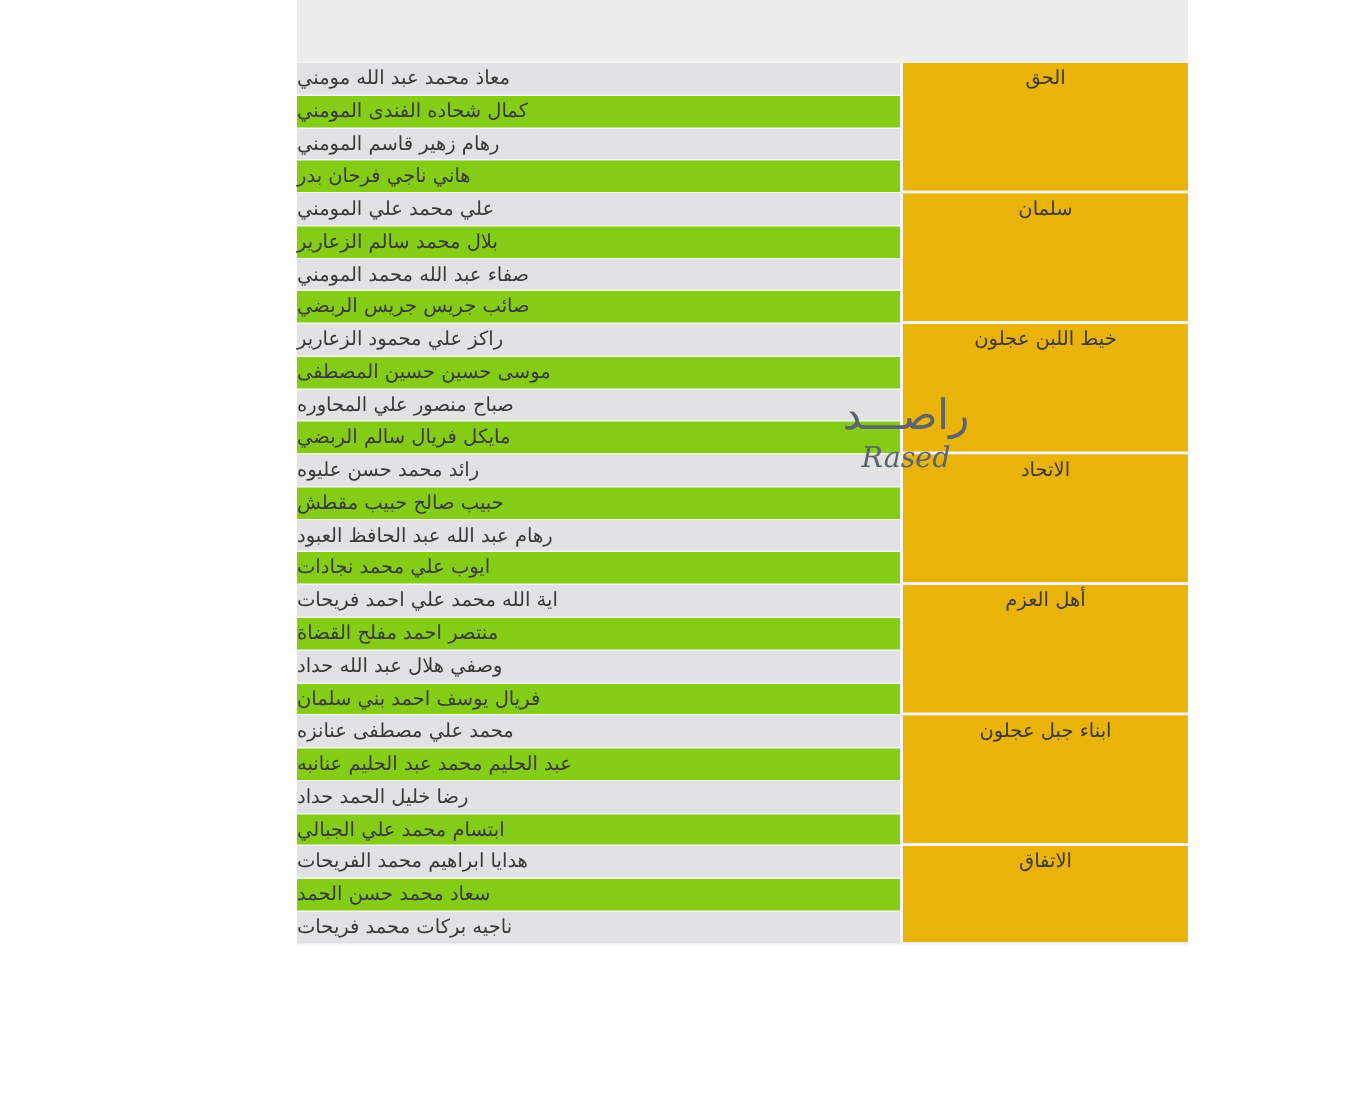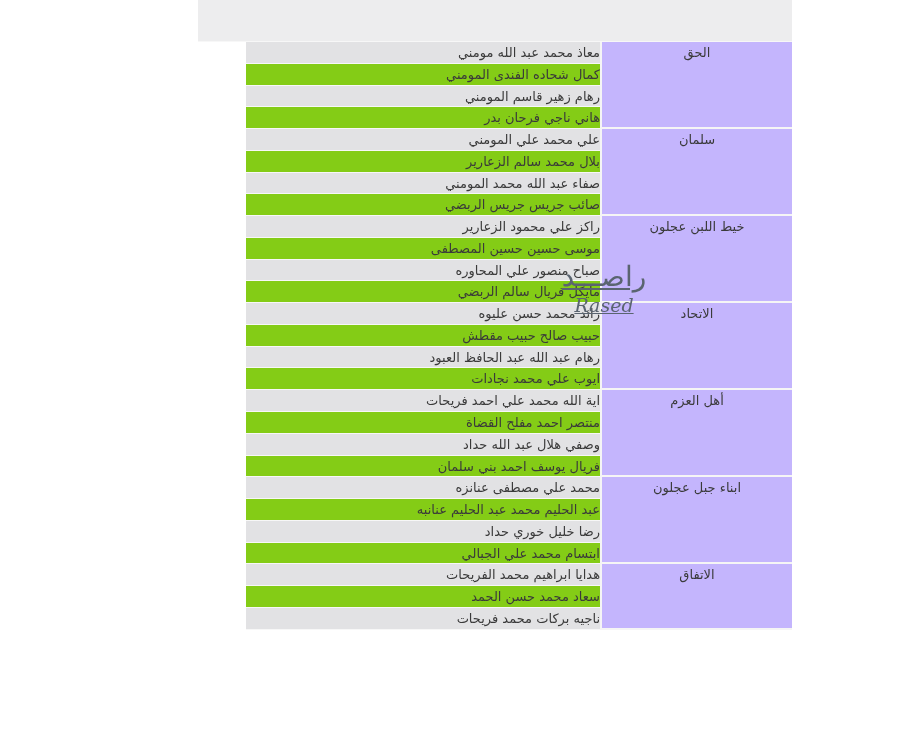--- a/index.html
+++ b/index.html
@@ -1,31 +1,31 @@
 <!DOCTYPE html>
 <html><head>
 <meta charset="utf-8">
 <style>
   html, body { margin: 0; padding: 0; background: #ffffff; }
   body { width: 900px; height: 735px; position: relative; overflow: hidden;
          font-family: "DejaVu Sans", sans-serif; }
   .table-wrap { position: absolute; left: 198px; top: 0; width: 594px; }
   .header-area { height: 41px; background: #ededee; border-bottom: 1px solid #f7f7f7; }
   .group { display: flex; flex-direction: row-reverse; }
-  .team-cell { width: 192px; background: #c4b5fd; border-left: 2px solid #f5f5f5;
+  .team-cell { width: 192px; background: #eab308; border-left: 2px solid #f5f5f5;
                border-bottom: 2px solid #f5f5f5; box-sizing: border-box;
                text-align: center; color: #3a3a3a; font-size: 13px; padding-top: 3px; direction: rtl; }
   .names-col { flex: 1; }
   .name-row { height: 21.78px; line-height: 21.78px; box-sizing: border-box;
-              text-align: right; color: #3a3a3a; font-size: 13px; direction: rtl;
-              border-bottom: 1px solid #f7f7f7; margin-left: 48px; }
+              text-align: left; color: #3a3a3a; font-size: 13px; direction: rtl;
+              border-bottom: 1px solid #f7f7f7; }
   .name-row.odd { background: #e2e2e4; }
   .name-row.even { background: #84cc16; }
   .watermark { position: absolute; left: 558px; top: 262px; width: 92px; text-align: center;
-               pointer-events: none; color: #5a6470; text-decoration: underline; }
+               pointer-events: none; color: #5a6470; }
   .wm-ar { font-size: 28px; line-height: 30px; font-family: "DejaVu Sans", sans-serif; font-weight: 300; letter-spacing: 1px; }
   .wm-en { font-size: 19px; line-height: 26px; font-family: "DejaVu Serif", serif; font-style: italic; }
 </style>
 </head>
 <body>
 
 <div class="table-wrap">
   <div class="header-area"></div>
   <div id="groups-container">
       <div class="group">
@@ -71,21 +71,21 @@
           <div class="name-row even">منتصر احمد مفلح القضاة</div>
           <div class="name-row odd">وصفي هلال عبد الله حداد</div>
           <div class="name-row even">فريال يوسف احمد بني سلمان</div>
         </div>
       </div>
       <div class="group">
         <div class="team-cell">ابناء جبل عجلون</div>
         <div class="names-col">
           <div class="name-row odd">محمد علي مصطفى عنانزه</div>
           <div class="name-row even">عبد الحليم محمد عبد الحليم عنانبه</div>
-          <div class="name-row odd">رضا خليل خوري حداد</div>
+          <div class="name-row odd">رضا خليل الحمد حداد</div>
           <div class="name-row even">ابتسام محمد علي الجبالي</div>
         </div>
       </div>
       <div class="group">
         <div class="team-cell">الاتفاق</div>
         <div class="names-col">
           <div class="name-row odd">هدايا ابراهيم محمد الفريحات</div>
           <div class="name-row even">سعاد محمد حسن الحمد</div>
           <div class="name-row odd">ناجيه بركات محمد فريحات</div>
         </div>

